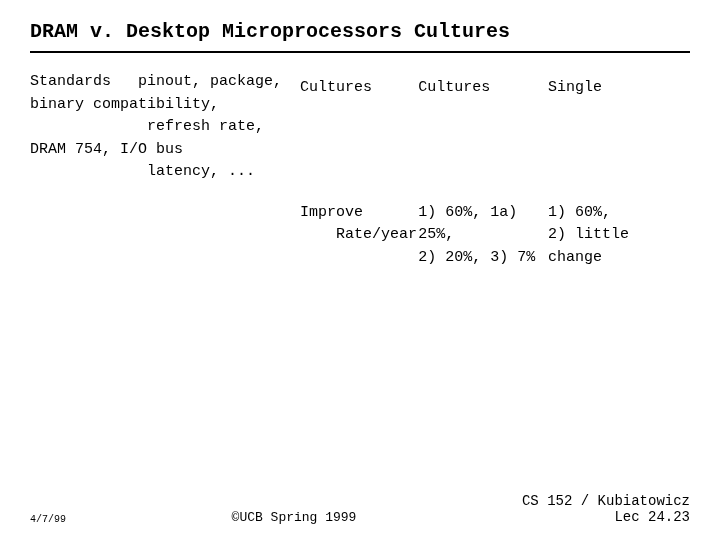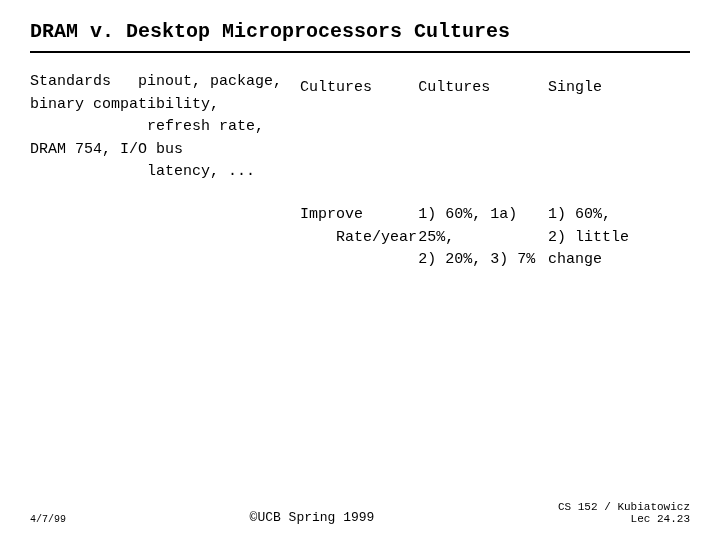--- a/index.html
+++ b/index.html
@@ -95,21 +95,21 @@
     .footer-left {
       font-size: 10px;
     }
 
     .footer-center {
       font-size: 13px;
       text-align: left;
     }
 
     .footer-right {
-      font-size: 11px;
+      font-size: 14px;
       text-align: right;
     }
   </style>
 </head>
 <body>
 
 <div class="slide-container">
 
   <div class="title-section">
     <span class="title-text">DRAM v. Desktop Microprocessors Cultures</span>

